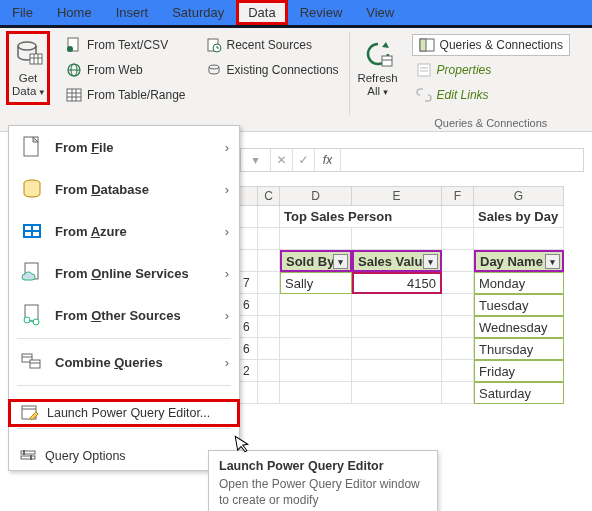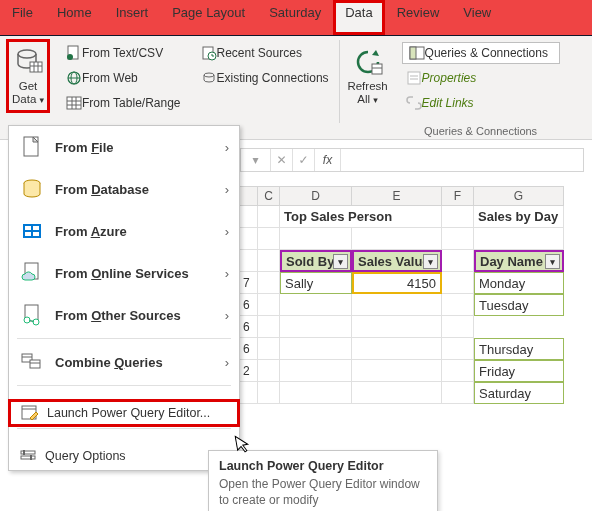--- a/index.html
+++ b/index.html
@@ -1,35 +1,35 @@
 <!DOCTYPE html>
 <html><head>
 <meta charset="utf-8">
 <style>
   * { box-sizing: border-box; margin: 0; padding: 0; font-family: 'Segoe UI', Tahoma, sans-serif; }
   body { background: #fff; font-size: 13px; color: #333; width: 592px; height: 511px; overflow: hidden; position: relative; }
 
   
-  .ribbon-tabs { display: flex; background: #ef4444; border-bottom: 1px solid #0f172a; height: 36px; }
+  .ribbon-tabs { display: flex; background: #3b82f6; border-bottom: 3px solid #0f172a; height: 28px; }
   .ribbon-tab { padding: 5px 12px; cursor: pointer; font-size: 13px; }
   .ribbon-tab.active { background: #f3f2f1; }
   .ribbon-tab.highlight { border: 3px solid #d00; padding: 2px 9px; }
 
   
   .ribbon-body { background: #f3f2f1; height: 104px; display: flex; border-bottom: 1px solid #d4d4d4; position: relative; }
   .ribbon-group { display: flex; flex-direction: column; padding: 3px 6px 0 6px; height: 100%; }
   .ribbon-group-label { font-size: 11px; color: #666; text-align: center; padding-bottom: 2px; margin-top: auto; }
   .sep { width: 1px; background: #d4d4d4; margin: 4px 0 16px 0; }
 
   .big-btn { display: flex; flex-direction: column; align-items: center; justify-content: center; width: 44px; height: 74px; cursor: pointer; font-size: 11.5px; line-height: 1.1; text-align: center; }
   .big-btn.highlight { border: 3px solid #d00; }
   .big-btn .icon { width: 32px; height: 32px; margin-bottom: 2px; }
 
   .small-btn-stack { display: flex; flex-direction: column; gap: 3px; padding-top: 3px; }
-  .small-btn { display: flex; align-items: center; font-size: 12px; cursor: pointer; height: 22px; padding: 0 4px; }
+  .small-btn { display: flex; align-items: center; gap: 5px; font-size: 12px; cursor: pointer; height: 22px; padding: 0 4px; }
   .small-btn .icon { width: 16px; height: 16px; flex-shrink: 0; }
   .small-btn.boxed { background: #fff; border: 1px solid #bfbfbf; padding: 1px 6px; height: 22px; }
   .small-btn.disabled { color: #4d7c0f; font-style: italic; }
 
   
   .dropdown { position: absolute; top: 125px; left: 8px; width: 232px; background: #fff; border: 1px solid #c6c6c6; box-shadow: 2px 2px 4px rgba(0,0,0,0.2); z-index: 10; }
   .dropdown-item { display: flex; align-items: center; height: 42px; padding: 0 10px; cursor: pointer; font-size: 13px; position: relative; }
   .dropdown-item.highlight { border: 3px solid #d00; margin: -1px; }
   .dropdown-item .icon { width: 26px; height: 26px; margin-right: 10px; flex-shrink: 0; }
   .dropdown-item .label { flex: 1; }
@@ -49,42 +49,41 @@
   .grid { position: absolute; top: 186px; left: 240px; right: 0; }
   .col-headers { display: flex; height: 20px; }
   .col-h { border: 1px solid #d4d4d4; border-left: none; background: #f3f2f1; font-size: 12px; color: #555; display: flex; align-items: center; justify-content: center; }
   .row { display: flex; height: 22px; }
   .cell { border-right: 1px solid #e0e0e0; border-bottom: 1px solid #e0e0e0; font-size: 13px; display: flex; align-items: center; padding: 0 4px; overflow: visible; white-space: nowrap; }
   .cell.bold { font-weight: 600; }
   .cell.th { background: #d8e4bc; font-weight: 600; border: 2px solid #a21caf; position: relative; }
   .cell.th .dd { position: absolute; right: 2px; top: 2px; width: 15px; height: 15px; border: 1px solid #888; background: #f0f0f0; display:flex; align-items:center; justify-content:center; font-size:9px;}
   .cell.td { border: 1px solid #9bbb59; }
   .cell.rt { justify-content: flex-end; }
-  .cell.sel { border: 2px solid #eab308; text-align: center; }
+  .cell.sel { border: 2px solid #be185d; text-align: center; }
 
   
   .wC{width:22px;} .wD{width:72px;} .wE{width:90px;} .wF{width:32px;} .wG{width:90px;}
   .narrowcol { width: 18px; border-right: 1px solid #e0e0e0; border-bottom: 1px solid #e0e0e0; background: #fff; font-size: 12px; display:flex; align-items:center; padding-left:3px; }
 
   
   .tooltip { position: absolute; top: 450px; left: 208px; width: 230px; background: #fff; border: 1px solid #c6c6c6; box-shadow: 2px 2px 4px rgba(0,0,0,0.15); padding: 8px 10px; z-index: 20; }
   .tooltip .title { font-weight: 600; font-size: 12.5px; margin-bottom: 4px; }
   .tooltip .desc { font-size: 12px; color: #666; line-height: 1.3; }
 
   
   .cursor { position: absolute; top: 434px; left: 236px; font-size: 16px; z-index: 30; transform: rotate(-10deg); }
 </style>
 </head>
 <body>
 
 <div class="ribbon-tabs">
   <div class="ribbon-tab">File</div>
   <div class="ribbon-tab">Home</div>
   <div class="ribbon-tab">Insert</div>
-  <div class="ribbon-tab">Page Layout</div>
   <div class="ribbon-tab">Saturday</div>
   <div class="ribbon-tab active highlight">Data</div>
   <div class="ribbon-tab">Review</div>
   <div class="ribbon-tab">View</div>
 </div>
 
 <div class="ribbon-body">
   <div class="ribbon-group">
     <div class="big-btn highlight">
       <svg class="icon" viewBox="0 0 32 32">
@@ -334,20 +333,21 @@
       <div class="cell wE"></div>
       <div class="cell wF"></div>
       <div class="cell td wG">Tuesday</div>
     </div>
   <div class="row">
       <div class="narrowcol">6</div>
       <div class="cell wC"></div>
       <div class="cell wD"></div>
       <div class="cell wE"></div>
       <div class="cell wF"></div>
+      <div class="cell td wG">Wednesday</div>
     </div>
   <div class="row">
       <div class="narrowcol">6</div>
       <div class="cell wC"></div>
       <div class="cell wD"></div>
       <div class="cell wE"></div>
       <div class="cell wF"></div>
       <div class="cell td wG">Thursday</div>
     </div>
   <div class="row">

